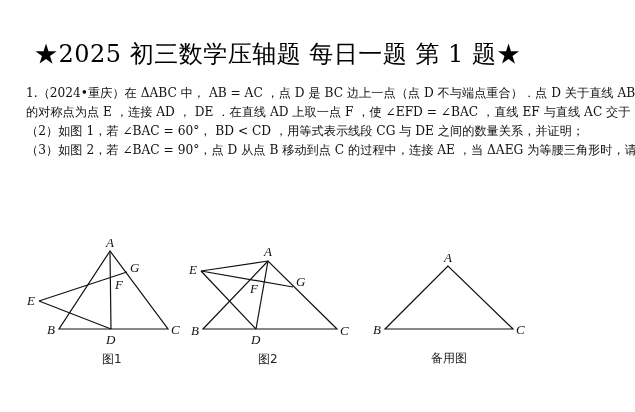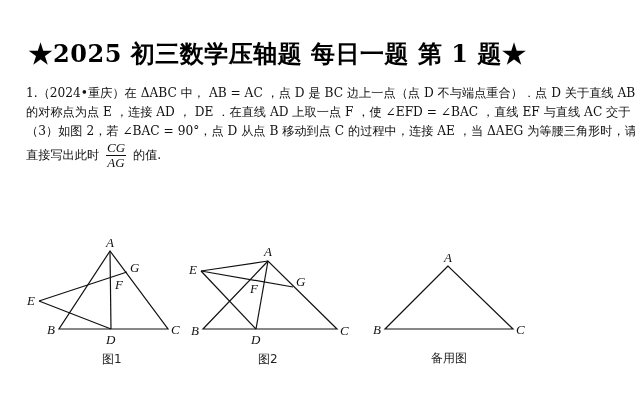--- a/index.html
+++ b/index.html
@@ -1,47 +1,40 @@
 <!DOCTYPE html>
 <html><head>
 <meta charset="utf-8">
 <style>
   html, body { margin:0; padding:0; background:#ffffff; }
   body { width:635px; height:412px; position:relative; overflow:hidden;
          font-family:"DejaVu Serif","Liberation Serif",serif; color:#111; }
   .title { position:absolute; left:0; top:38px; width:555px; text-align:center;
-           font-family:"DejaVu Serif","Liberation Serif",serif; font-weight:bold;
+           font-family:"DejaVu Serif","Liberation Serif",serif; font-weight:normal;
            font-size:24px; letter-spacing:0.5px; color:#000; }
   .para { position:absolute; left:26px; width:590px; font-size:12.2px; line-height:20px; }
   .line { white-space:nowrap; height:19px; }
   .frac { display:inline-block; vertical-align:middle; text-align:center; margin:0 3px;
           font-family:"Liberation Serif",serif; font-style:italic; font-size:13px; line-height:14px; }
   .frac .num { display:block; border-bottom:1px solid #111; padding:0 1px; }
   .frac .den { display:block; }
   svg { position:absolute; left:0; top:0; }
   .lbl { font-family:"Liberation Serif","DejaVu Serif",serif; font-style:italic; font-size:13px; fill:#111; }
   .cap { font-family:"DejaVu Sans","Liberation Sans",sans-serif; font-size:12px; fill:#222; }
 </style>
 </head>
 <body>
 
 <div class="title">★2025 初三数学压轴题 每日一题 第 1 题★</div>
 
 <div class="para" style="top:83px;">
   <div class="line">1.（2024•重庆）在 ΔABC 中， AB = AC ，点 D 是 BC 边上一点（点 D 不与端点重合）．点 D 关于直线 AB</div>
   <div class="line">的对称点为点 E ，连接 AD ， DE ．在直线 AD 上取一点 F ，使 ∠EFD = ∠BAC ，直线 EF 与直线 AC 交于</div>
+  <div class="line">（2）如图 1，若 ∠BAC = 60°， BD &lt; CD ，用等式表示线段 CG 与 DE 之间的数量关系，并证明；</div>
   <div class="line">（3）如图 2，若 ∠BAC = 90°，点 D 从点 B 移动到点 C 的过程中，连接 AE ，当 ΔAEG 为等腰三角形时，请</div>
-  <div class="line" style="height:30px; line-height:30px;">
-    <span>直接写出此时</span>
-    <span class="frac">
-      <span class="num">CG</span>
-      <span class="den">AG</span>
-    </span>
-    <span>的值.</span>
-  </div>
 </div>
 
 <svg width="635" height="412" viewBox="0 0 635 412">
 
   <g stroke="#111" stroke-width="1.2" fill="none">
     <polygon points="110,251 59,329 168,329"></polygon>
     <line x1="110" y1="251" x2="111" y2="329"></line>
     <line x1="39" y1="301" x2="111" y2="329"></line>
     <line x1="39" y1="301" x2="127" y2="272"></line>
   </g>

